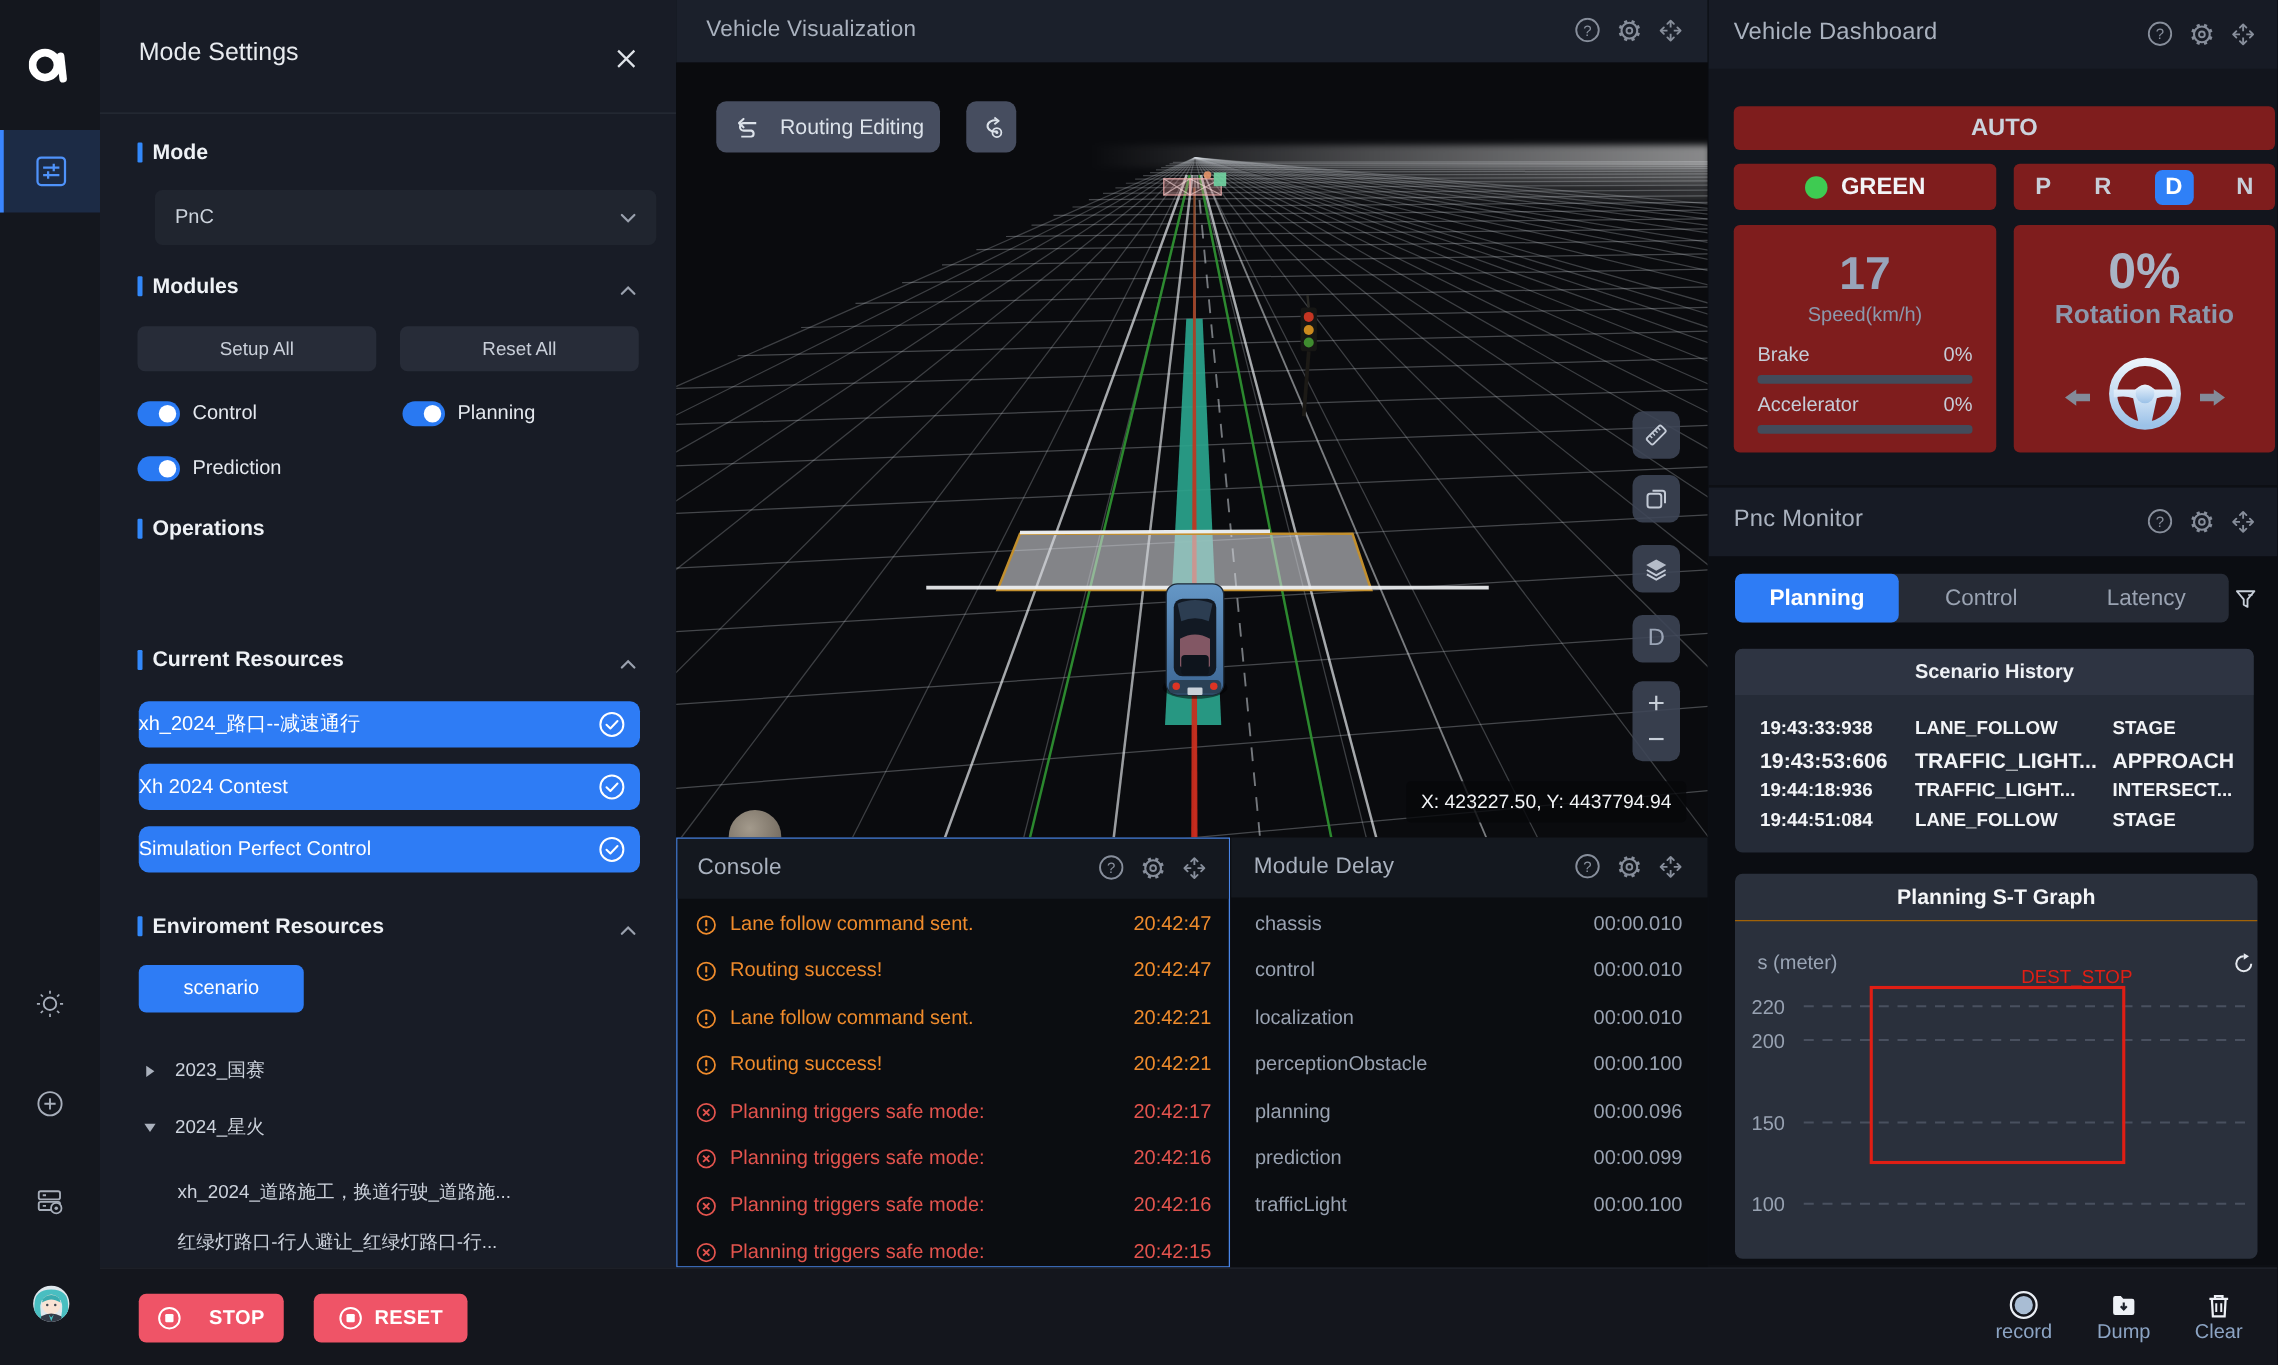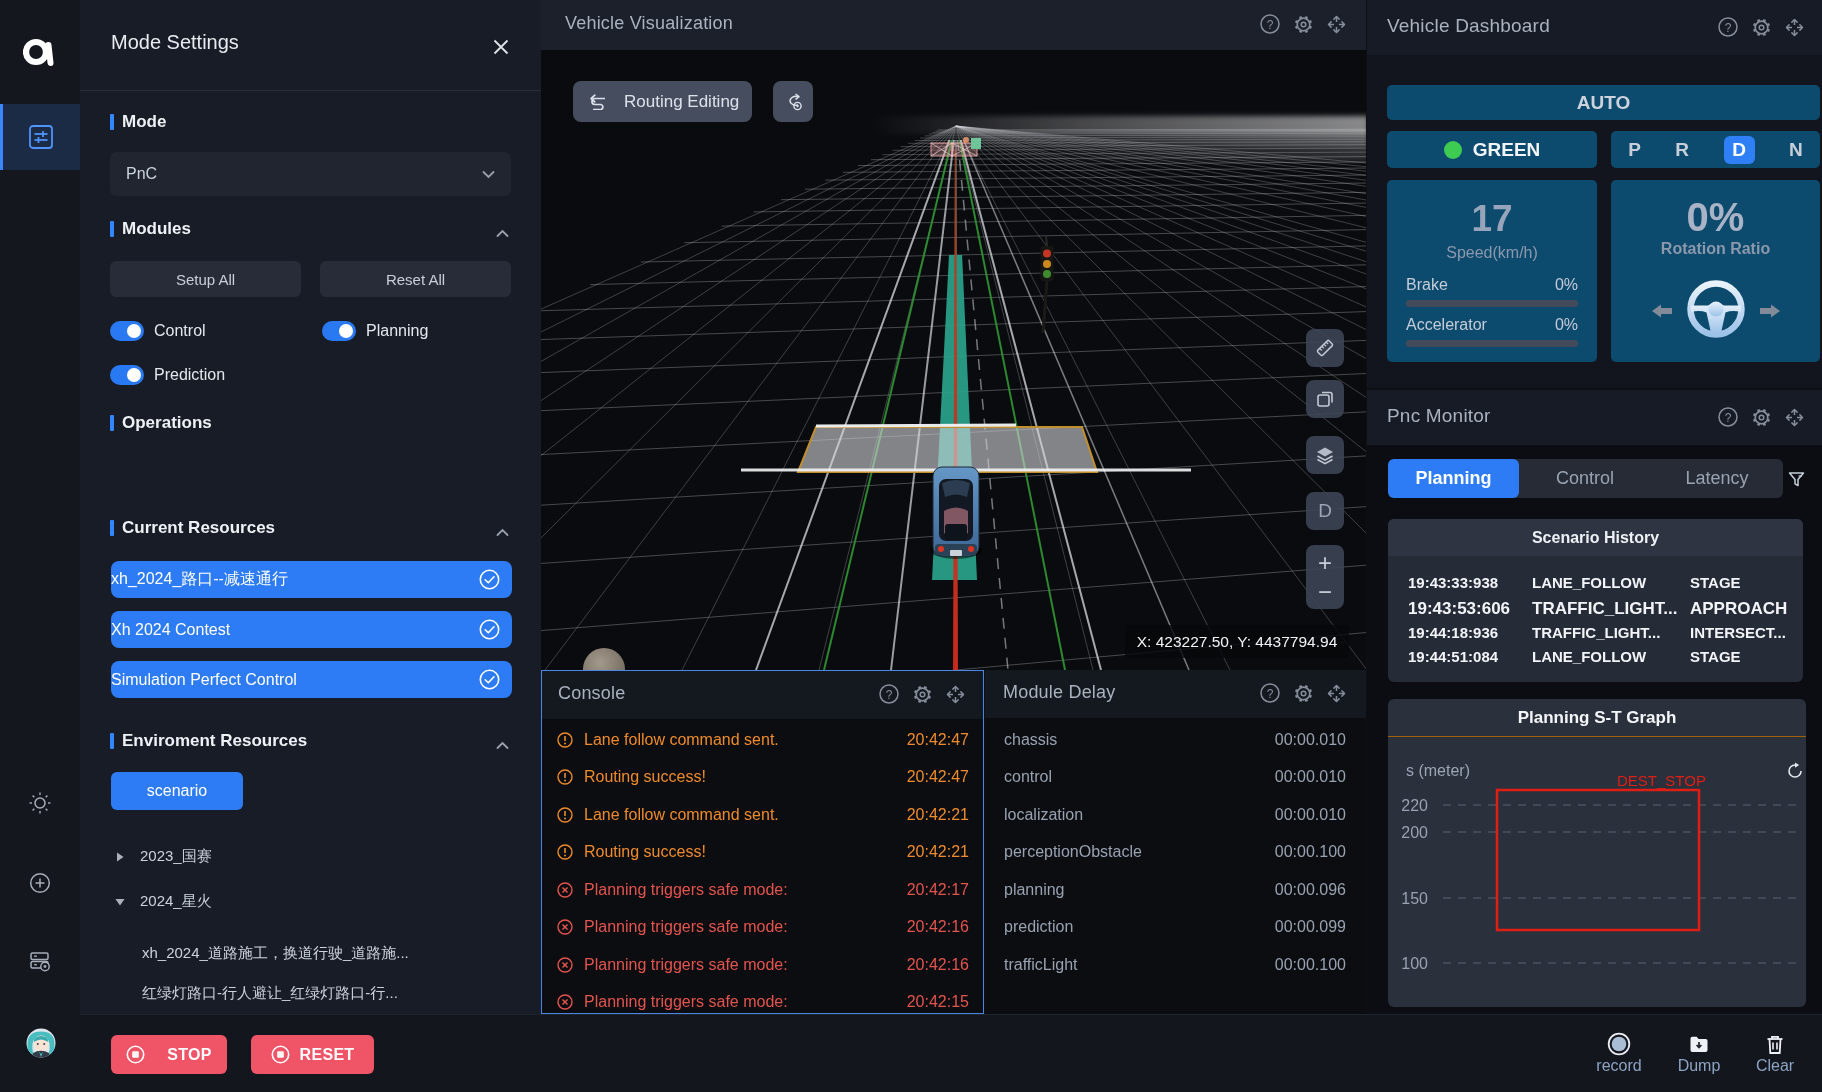--- a/index.html
+++ b/index.html
@@ -17,21 +17,21 @@
 .tlabel{font-size:16px;color:#e4e8ee;margin-left:10px;vertical-align:middle}
 .res{background:#2e7cf5;border-radius:8px;height:37px;display:flex;align-items:center;justify-content:space-between;
  padding:0 12px 0 0;font-size:16px;color:#fff;margin-bottom:13px}
 .tree{font-size:15px;color:#ccd2dc}
 .vizbtn{position:absolute;width:38px;height:38px;background:rgba(62,69,86,0.88);border-radius:8px;
  display:flex;align-items:center;justify-content:center}
 .crow{display:flex;align-items:center;height:37.5px;padding:0 14px 0 15px;font-size:16px}
 .crow .ic{width:16px;height:16px;margin-right:11px;flex:none;display:flex;align-items:center}
 .crow .msg{flex:1}
 .mrow{display:flex;align-items:center;height:37.5px;padding:0 20px 0 19px;font-size:16px;color:#99a2b1}
-.card{position:absolute;background:#0c4a6e;border-radius:5px}
+.card{position:absolute;background:#7f1d1d;border-radius:5px}
 .redbtn{position:absolute;height:39px;background:#ef5467;border-radius:6px;color:#fff;display:flex;
  align-items:center;justify-content:center;font-size:16px;font-weight:bold;letter-spacing:0.3px}
 .blab{position:absolute;font-size:16px;color:#8ca4c4;text-align:center}
 </style></head><body>
 <div class="abs" style="left:0;top:0;width:80px;height:1092px;background:#14171e">
     <div class="abs" style="left:23px;top:35px"><svg width="32" height="34" viewBox="0 0 32 34">
         <circle cx="13" cy="17" r="10" fill="none" stroke="#ffffff" stroke-width="6.2"></circle>
         <path d="M25.5 10 L27.5 28" stroke="#ffffff" stroke-width="6" stroke-linecap="round"></path>
       </svg></div>
     <div class="abs" style="left:0;top:104px;width:80px;height:66px;background:#1c2b45;border-left:3px solid #3a86ff"></div>
@@ -86,21 +86,21 @@
         </g>
       </svg></div>
   </div>
 <div class="abs" style="left:80px;top:0;width:461px;height:1014px;background:#181c26">
     <div class="abs" style="left:31px;top:31px;font-size:20px;color:#e8ebef">Mode Settings</div>
     <div class="abs" style="left:412px;top:38px"><svg width="18" height="18" viewBox="0 0 18 18">
         <path d="M2.5 2.5 L15.5 15.5 M15.5 2.5 L2.5 15.5" stroke="#dfe3e9" stroke-width="1.8"></path>
       </svg></div>
     <div class="abs" style="left:0;top:90px;width:461px;border-top:1px solid #272c37"></div>
     <div class="abs seclabel" style="left:30px;top:112px"><span class="bar"></span>Mode</div>
-    <div class="abs select" style="left:30px;top:152px;width:401px">PnC<svg width="13" height="9" viewBox="0 0 13 9">
+    <div class="abs select" style="left:44px;top:152px;width:401px">PnC<svg width="13" height="9" viewBox="0 0 13 9">
         <path d="M1.5 2 L6.5 7 L11.5 2" fill="none" stroke="#9aa1ae" stroke-width="1.8" stroke-linecap="round"></path>
       </svg></div>
     <div class="abs seclabel" style="left:30px;top:219px"><span class="bar"></span>Modules</div>
     <div class="abs" style="left:416px;top:224px"><svg width="13" height="9" viewBox="0 0 13 9">
         <path d="M1.5 7 L6.5 2 L11.5 7" fill="none" stroke="#9aa1ae" stroke-width="1.8" stroke-linecap="round"></path>
       </svg></div>
     <div class="abs mbtn" style="left:30px;top:261px;width:191px">Setup All</div>
     <div class="abs mbtn" style="left:240px;top:261px;width:191px">Reset All</div>
     <div class="abs" style="left:30px;top:321px"><span class="tgl"><span class="knob"></span></span><span class="tlabel">Control</span></div>
     <div class="abs" style="left:242px;top:321px"><span class="tgl"><span class="knob"></span></span><span class="tlabel">Planning</span></div>
@@ -583,21 +583,21 @@
       </div>
       <div style="margin:6px 19px 0;height:7px;background:#434b5a;border-radius:3px"></div>
       <div style="display:flex;justify-content:space-between;margin:9px 19px 0;font-size:16px;color:#c6cdd8">
         <span>Accelerator</span>
         <span>0%</span>
       </div>
       <div style="margin:6px 19px 0;height:7px;background:#434b5a;border-radius:3px"></div>
     </div>
     <div class="card" style="left:244px;top:180px;width:209px;height:182px">
       <div style="text-align:center;margin-top:15px;font-size:40px;color:#a9b3c5;font-weight:bold">0%</div>
-      <div style="text-align:center;margin-top:0px;font-size:16px;font-weight:bold;color:#8c98ac">Rotation Ratio</div>
+      <div style="text-align:center;margin-top:0px;font-size:21px;font-weight:bold;color:#8c98ac">Rotation Ratio</div>
       <div style="display:flex;align-items:center;justify-content:center;margin-top:21px">
         <svg width="20" height="16" viewBox="0 0 20 16">
           <path d="M0 8 L9 1.5 L9 5 L20 5 L20 11 L9 11 L9 14.5 Z" fill="#838b99"></path>
         </svg>
         <span style="margin:0 14px"><svg width="60" height="60" viewBox="0 0 60 60">
             <defs>
               <linearGradient id="whg" x1="0" y1="0" x2="0" y2="1">
                 <stop offset="0" stop-color="#eaf3fc"></stop>
                 <stop offset="1" stop-color="#9cc2e8"></stop>
               </linearGradient>

